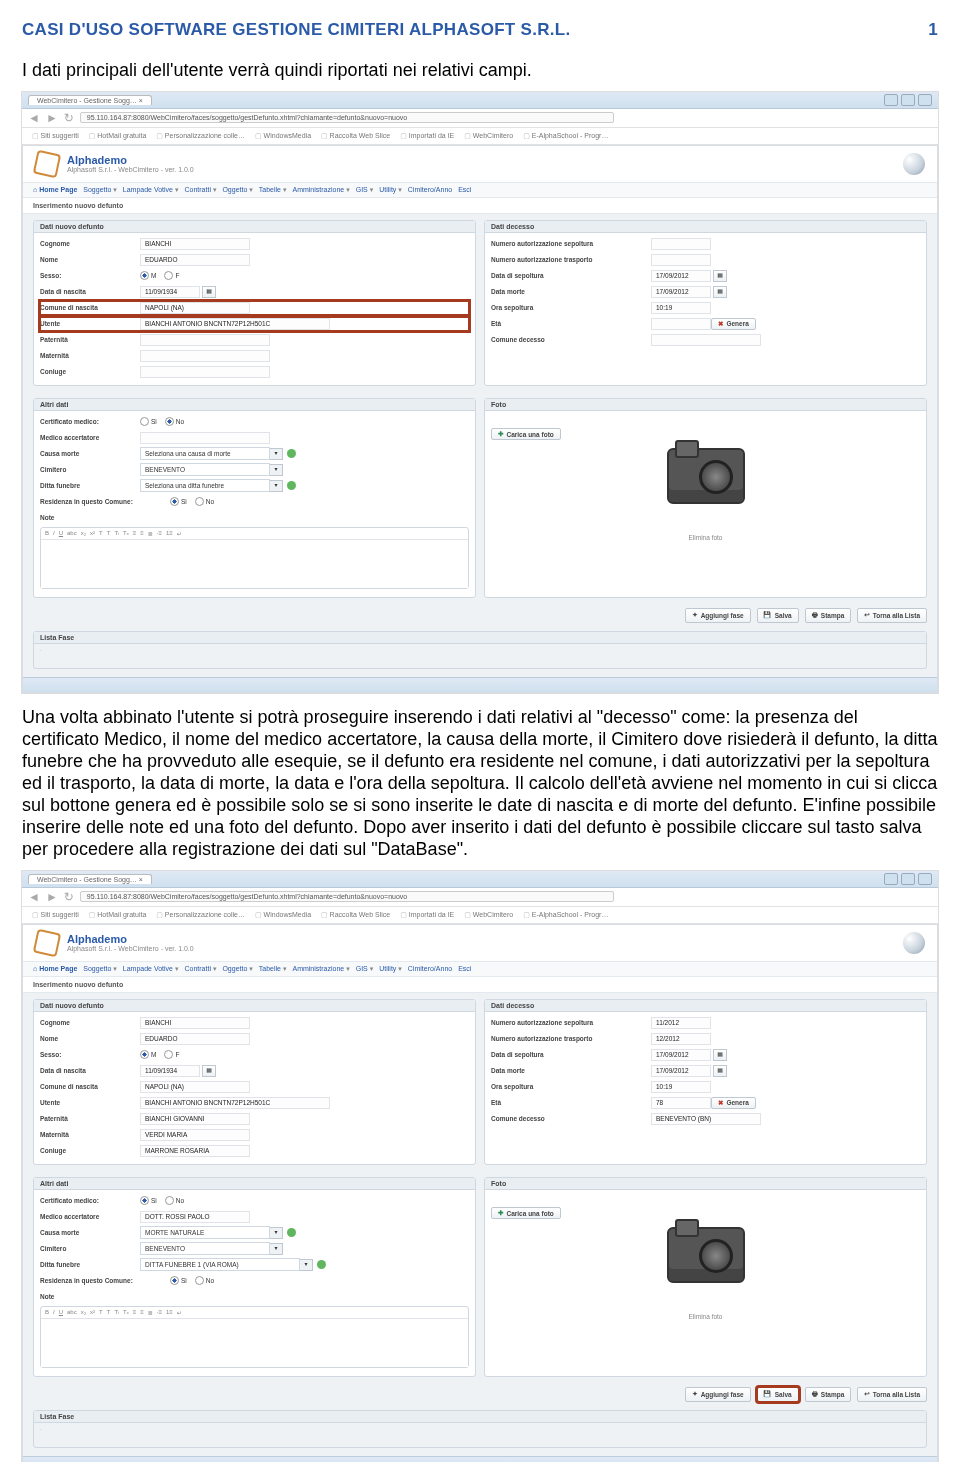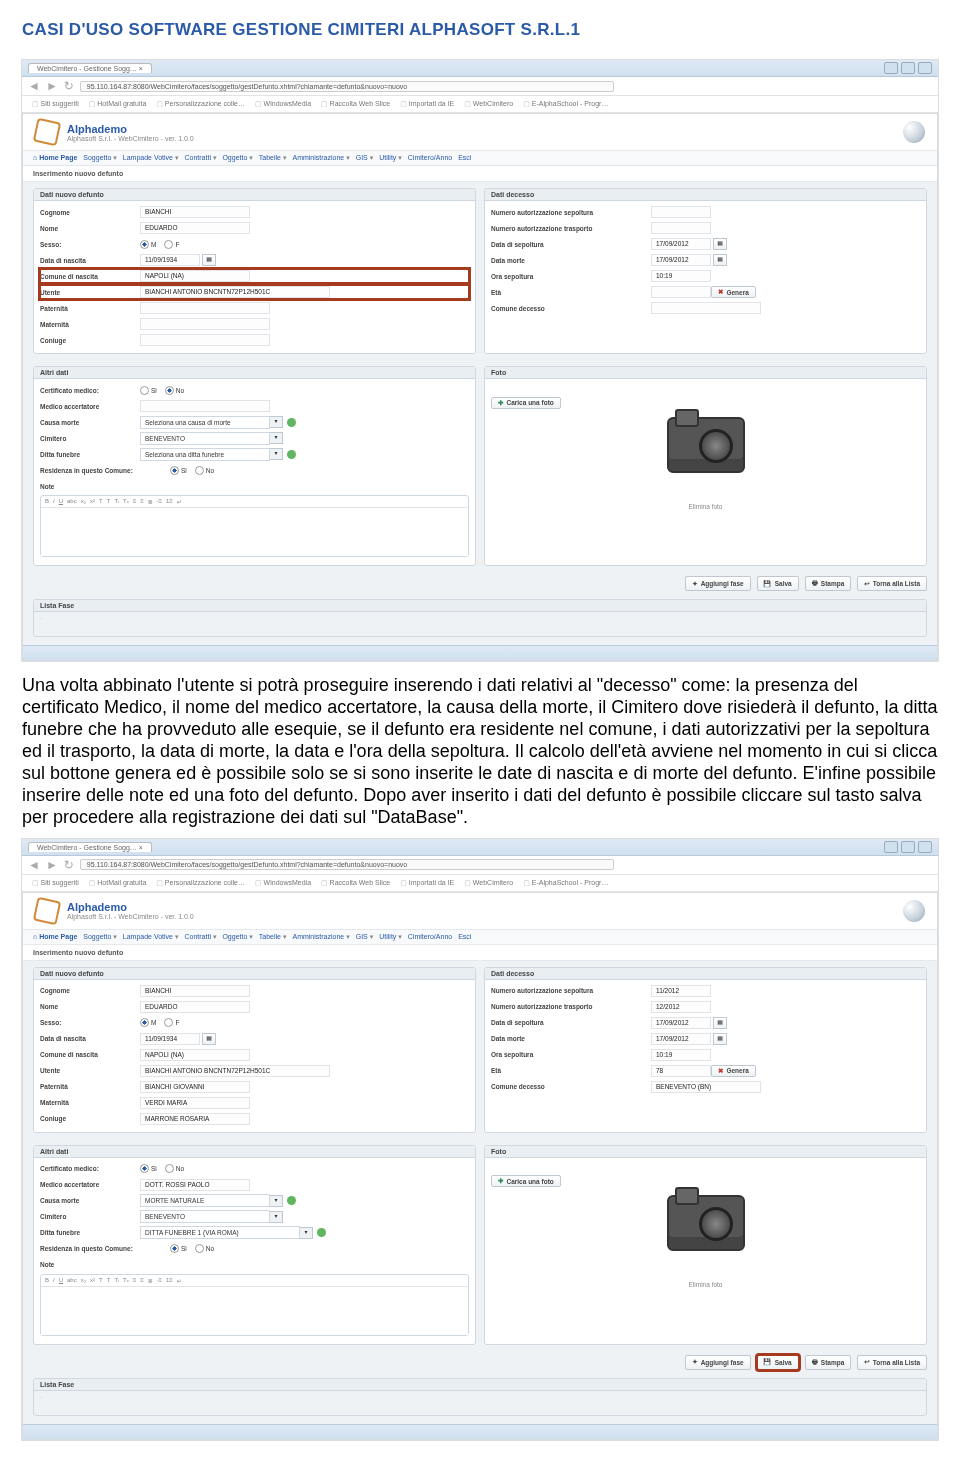--- a/index.html
+++ b/index.html
@@ -1,17 +1,17 @@
 <!DOCTYPE html>
 <html><head>
 <meta charset="utf-8">
 <style>
 body{margin:0;background:#fff;font-family:Arial,Helvetica,sans-serif;width:960px}
 .page{padding:18px 22px 30px}
-.hdr{color:#2a5aa8;font-family:Verdana,Arial,sans-serif;font-size:17px;font-weight:bold;letter-spacing:.3px;margin:2px 0 20px;display:flex;justify-content:flex-start}
+.hdr{color:#2a5aa8;font-family:Verdana,Arial,sans-serif;font-size:17px;font-weight:bold;letter-spacing:.3px;margin:2px 0 20px;display:flex;justify-content:space-between}
 .lead,.body{color:#000;font-family:Arial,sans-serif;font-size:18px;line-height:1.22;margin:0 0 10px}
 
 
 .shot{border:0;margin:0 0 14px;background:#fff;font-family:Tahoma,Verdana,sans-serif;font-size:8px;color:#333;box-shadow:0 0 0 1px #ddd}
 .win-title{background:linear-gradient(#dfe9f5,#cfe0ee);height:16px;display:flex;align-items:center;padding:0 6px;border-bottom:1px solid #b8c8d8}
 .tab{display:inline-block;background:#fff;border:1px solid #bbb;border-bottom:none;border-radius:3px 3px 0 0;padding:1px 8px;font-size:7px;color:#666}
 .win-ctrls{margin-left:auto;display:flex;gap:3px}
 .win-ctrls span{width:12px;height:10px;background:#cfe0ee;border:1px solid #9ab;border-radius:2px}
 .addr{display:flex;align-items:center;gap:6px;height:18px;padding:0 6px;border-bottom:1px solid #e2e2e2}
 .nav-ar{color:#aaa;font-size:12px}
@@ -72,20 +72,21 @@
 .sel{border:1px solid #cfd8e0;background:#fff;padding:0 4px;font-size:6.5px;min-width:120px;height:11px;line-height:11px}
 </style>
 </head>
 <body>
 
 <div class="page">
   <div class="hdr">
     <span>CASI D'USO SOFTWARE GESTIONE CIMITERI ALPHASOFT S.R.L.</span>
     <span>1</span>
   </div>
+  <p class="lead">I dati principali dell'utente verrà quindi riportati nei relativi campi.</p>
 
   <div class="shot">
     <div class="win-title">
       <span class="tab">WebCimitero - Gestione Sogg… ×</span>
       <div class="win-ctrls">
           <span></span>
           <span></span>
           <span></span>
         </div>
     </div>

